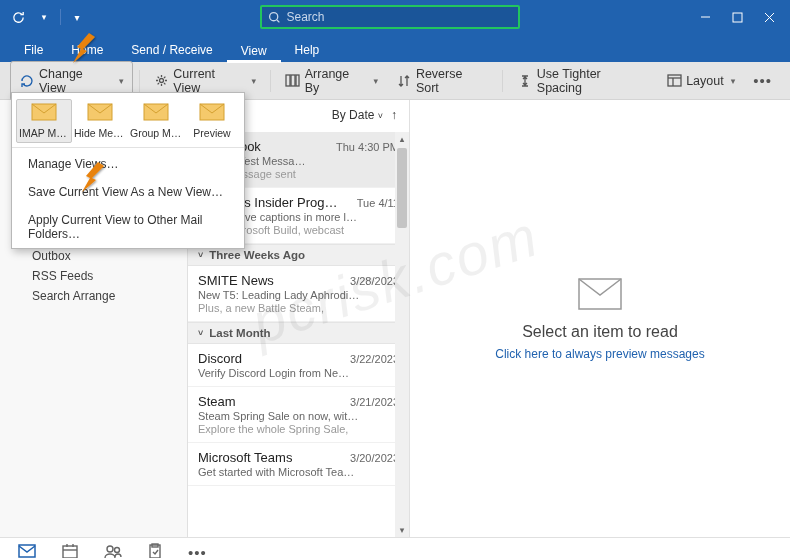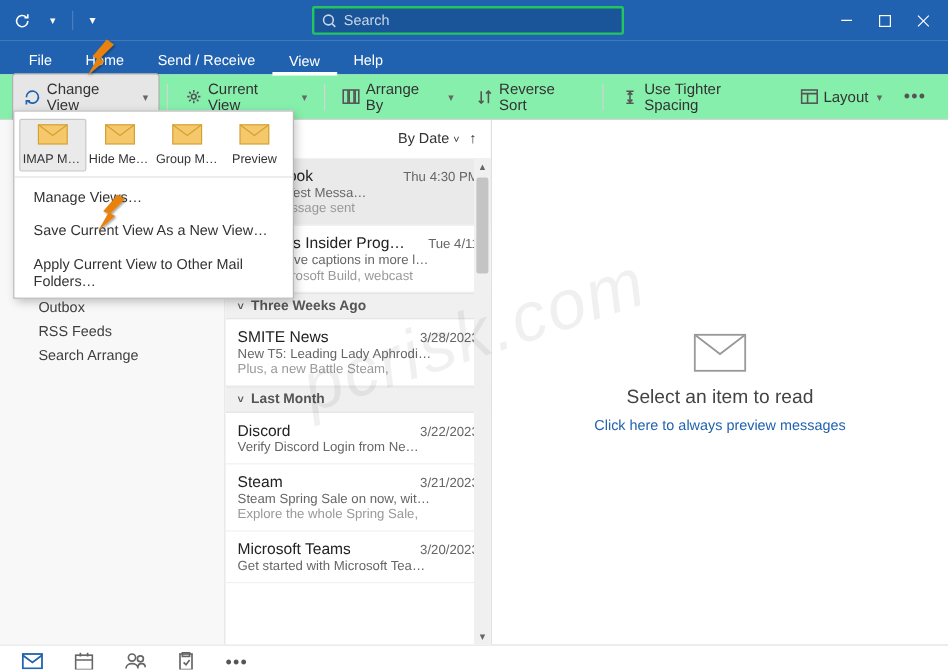--- a/index.html
+++ b/index.html
@@ -10,21 +10,21 @@
 .tb-sep{width:1px;height:16px;background:#4a7cc0;margin:0 2px}
 .search-wrap{flex:1;display:flex;justify-content:center}
 .search-box{width:260px;height:24px;background:#1a5599;border:2px solid #22c55e;border-radius:2px;display:flex;align-items:center;padding:0 6px;color:#fff}
 .search-box svg{margin-right:6px}
 .search-box span{color:#c8d7ea;font-size:12px}
 .win-btns{display:flex;gap:2px}
 .win-btn{width:30px;height:24px;display:flex;align-items:center;justify-content:center}
 .menubar{height:28px;background:#2062af;display:flex;align-items:flex-end;padding:0 10px;gap:0}
 .mb-item{padding:5px 14px;color:#fff;font-size:12px;cursor:pointer;position:relative}
 .mb-item.sel{border-bottom:3px solid #fff;margin-bottom:-1px;padding-bottom:2px}
-.ribbon{height:38px;background:#86efac;border-bottom:1px solid #d4d4d4;display:flex;align-items:center;padding:0 10px;gap:2px}
+.ribbon{height:38px;background:#e5e5e5;border-bottom:1px solid #d4d4d4;display:flex;align-items:center;padding:0 10px;gap:2px}
 .rb-btn{display:flex;align-items:center;gap:4px;padding:5px 8px;font-size:12.5px;color:#333;cursor:pointer;border-radius:3px}
 .rb-btn.pressed{background:#e6e6e6;border:1px solid #b0b0b0}
 .rb-btn .chev{font-size:9px;color:#666;margin-left:3px}
 .rb-sep{width:1px;height:22px;background:#d4d4d4;margin:0 4px}
 .rb-ic{width:16px;height:16px;display:flex;align-items:center;justify-content:center}
 .main{display:flex;height:calc(100% - 34px - 28px - 38px - 21px)}
 .sidebar{width:188px;background:#f8f8f8;border-right:1px solid #e0e0e0;font-size:12px;overflow:hidden}
 .sb-item{padding:3px 10px 3px 32px;color:#404040;cursor:pointer}
 .msglist{width:222px;border-right:1px solid #e0e0e0;overflow:hidden;position:relative;background:#fff}
 .ml-header{display:flex;align-items:flex-start;justify-content:space-between;padding:8px 12px;height:32px;font-size:13px}

